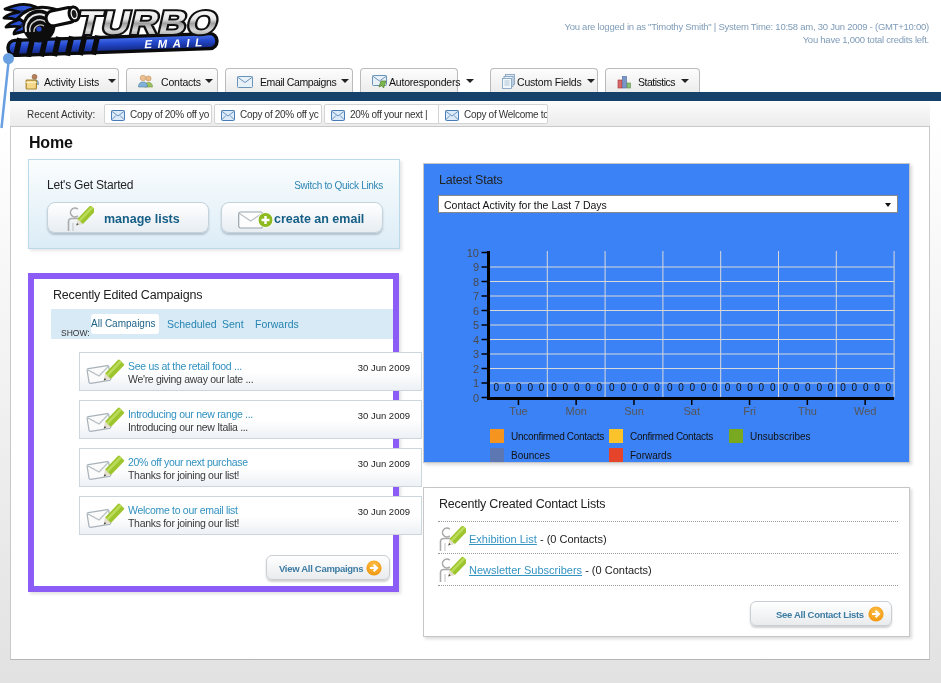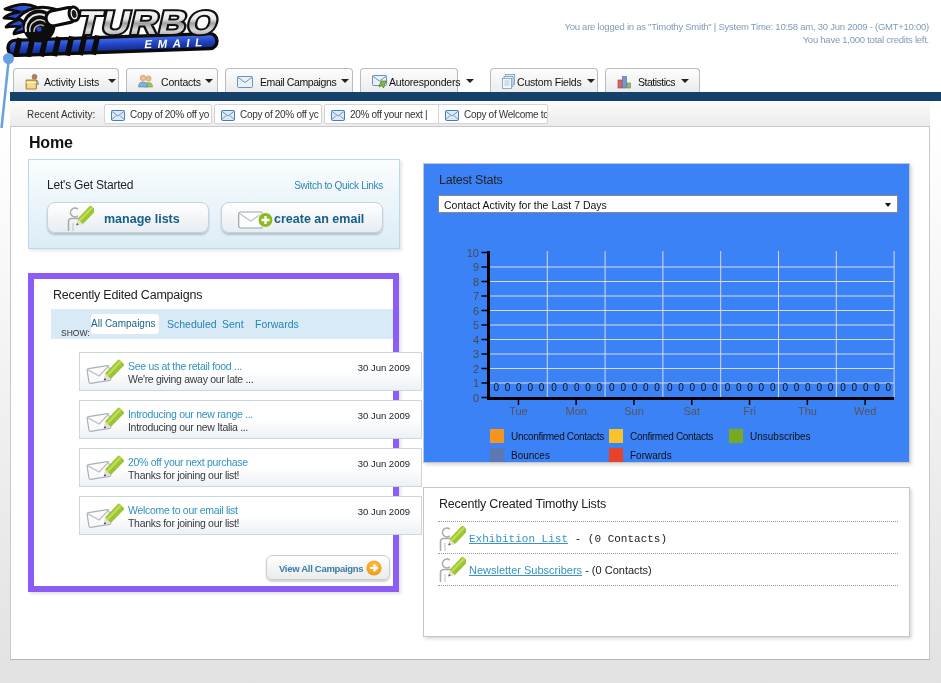--- a/index.html
+++ b/index.html
@@ -449,23 +449,23 @@
 <rect x="305" y="265" width="14" height="14" fill="#79a821"></rect>
 <text x="326" y="276" font-size="10" fill="#111">Unsubscribes</text>
 <rect x="66" y="284" width="14" height="14" fill="#5c77b1"></rect>
 <text x="87" y="295" font-size="10" fill="#111">Bounces</text>
 <rect x="185" y="284" width="14" height="14" fill="#e6432b"></rect>
 <text x="206" y="295" font-size="10" fill="#111">Forwards</text>
 </svg>
   </div>
 
   <div id="panel4">
-    <div id="p4title" class="ptitle">Recently Created Timothy Lists</div>
+    <div id="p4title" class="ptitle">Recently Created Contact Lists</div>
     <div class="dotline" style="top:33px;"></div>
-    <div class="clrow" style="top:45px;font-family:Liberation Mono, monospace;"><svg style="position:absolute;left:-31px;top:-7px;" width="28" height="26" viewBox="0 0 28 26">
+    <div class="clrow" style="top:45px;"><svg style="position:absolute;left:-31px;top:-7px;" width="28" height="26" viewBox="0 0 28 26">
           <path d="M11.8 3.2 A4.4 4.4 0 1 0 11.8 9.8" fill="none" stroke="#ababab" stroke-width="1.6"></path>
           <path d="M2.5 25 L2.5 15.5 Q2.5 12.5 6 12.5 L13 12.5" fill="none" stroke="#ababab" stroke-width="1.6"></path>
           <path d="M7 25 L7 17" fill="none" stroke="#c9c9c9" stroke-width="1.2"></path>
           <g transform="rotate(44 18 11)">
             <rect x="14.5" y="-2" width="7.6" height="19" rx="1" fill="#9cc52e"></rect>
             <rect x="16" y="-2" width="2.5" height="19" fill="#bcdb58"></rect>
             <path d="M14.5 17 L22.1 17 L18.3 22.5 Z" fill="#e3decf"></path>
             <path d="M17.2 20.1 L19.4 20.1 L18.3 22.5 Z" fill="#4a4a42"></path>
           </g>
         </svg><a href="#">Exhibition List</a><span class="blk"> - (0 Contacts)</span></div>
@@ -475,15 +475,29 @@
           <path d="M2.5 25 L2.5 15.5 Q2.5 12.5 6 12.5 L13 12.5" fill="none" stroke="#ababab" stroke-width="1.6"></path>
           <path d="M7 25 L7 17" fill="none" stroke="#c9c9c9" stroke-width="1.2"></path>
           <g transform="rotate(44 18 11)">
             <rect x="14.5" y="-2" width="7.6" height="19" rx="1" fill="#9cc52e"></rect>
             <rect x="16" y="-2" width="2.5" height="19" fill="#bcdb58"></rect>
             <path d="M14.5 17 L22.1 17 L18.3 22.5 Z" fill="#e3decf"></path>
             <path d="M17.2 20.1 L19.4 20.1 L18.3 22.5 Z" fill="#4a4a42"></path>
           </g>
         </svg><a href="#">Newsletter Subscribers</a><span class="blk"> - (0 Contacts)</span></div>
     <div class="dotline" style="top:97px;"></div>
+    <div class="gobtn" id="sacl" style="left:326px; top:113px; width:142px;">
+      <span class="gtxt" style="left:25px;">See All Contact Lists</span>
+        <span style="position:absolute; right:7px; top:4px;"><svg class="gocirc" width="16" height="16" viewBox="0 0 16 16">
+            <defs>
+              <radialGradient id="og" cx="0.5" cy="0.35" r="0.8">
+                <stop offset="0" stop-color="#ffc44d"></stop>
+                <stop offset="0.6" stop-color="#f5a11d"></stop>
+                <stop offset="1" stop-color="#e8900a"></stop>
+              </radialGradient>
+            </defs>
+            <circle cx="8" cy="8" r="7.6" fill="url(#og)"></circle>
+            <path d="M4 8 H10 M7.6 4.8 L11 8 L7.6 11.2" fill="none" stroke="#fff" stroke-width="2"></path>
+          </svg></span>
+    </div>
   </div>
 
 </div>
 
 </body></html>

